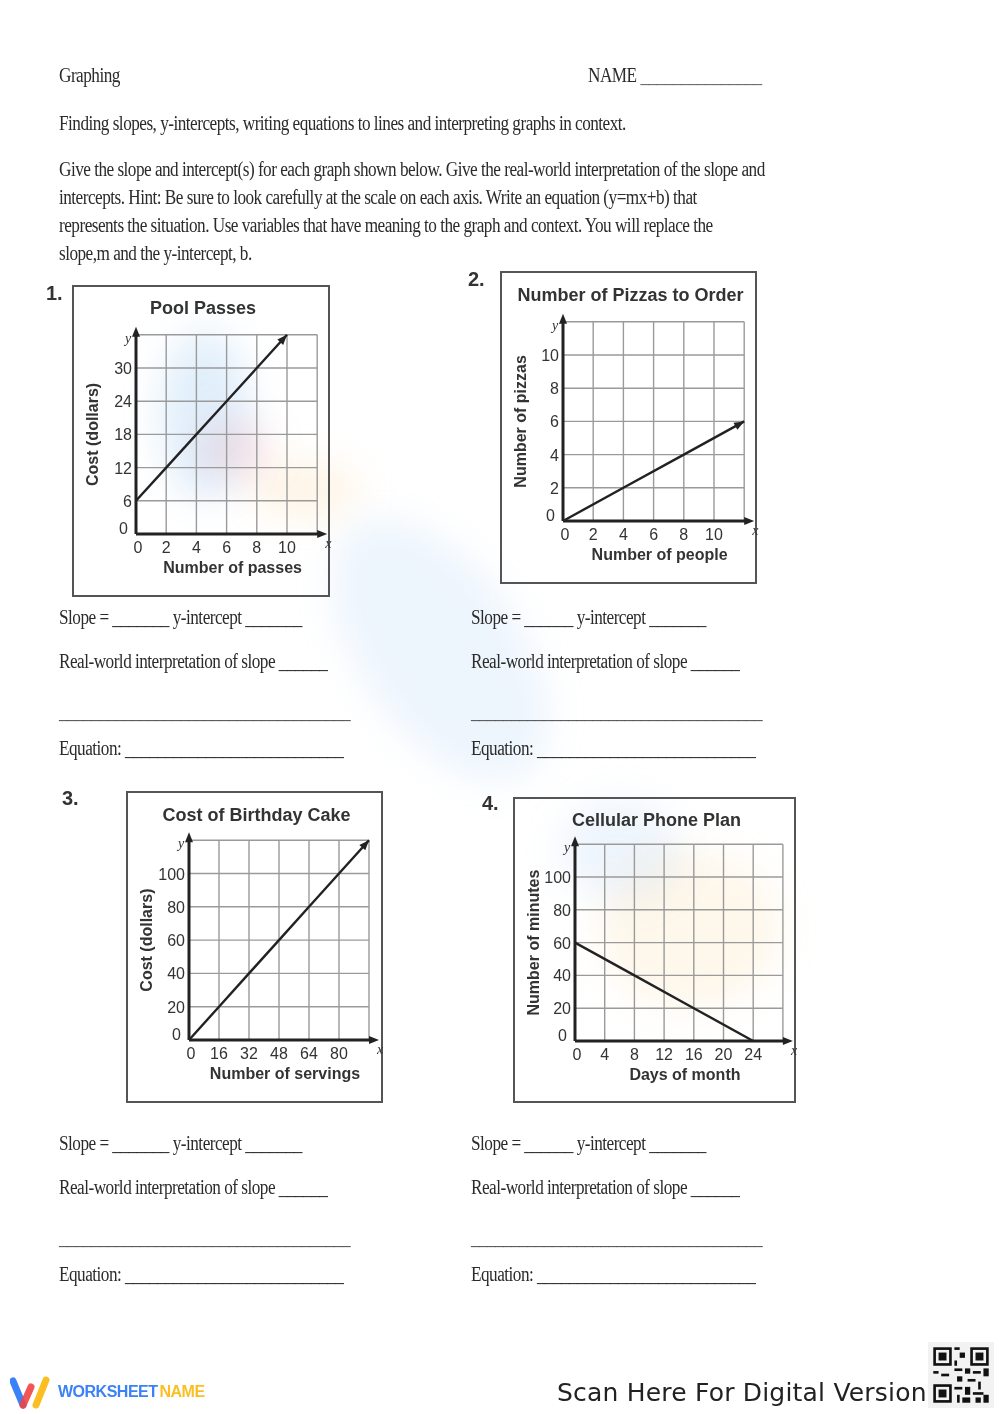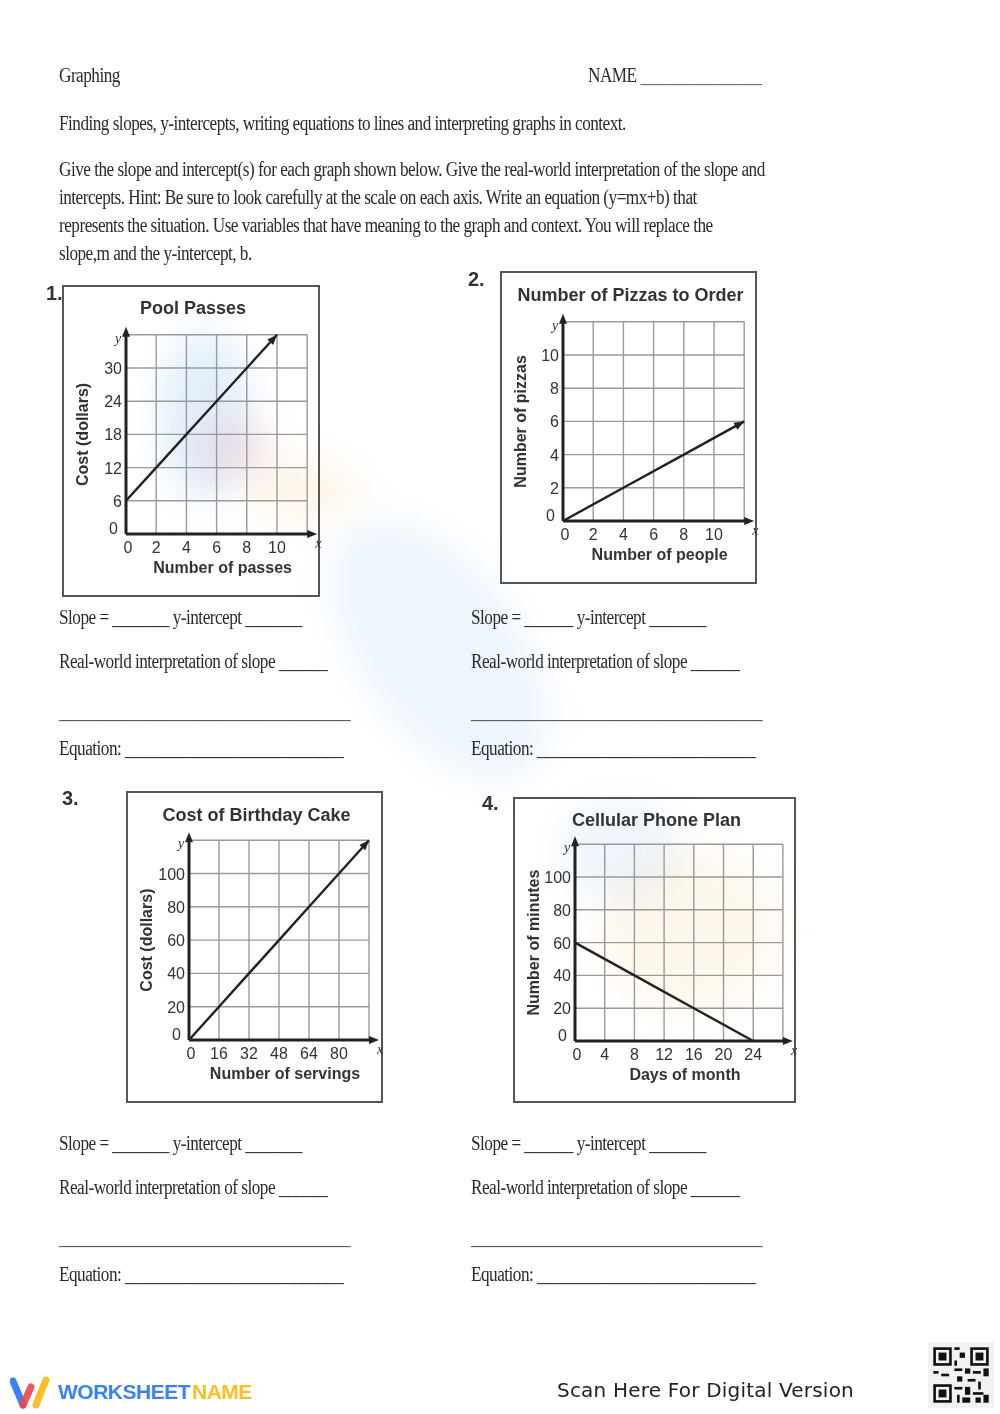--- a/index.html
+++ b/index.html
@@ -12,22 +12,22 @@
   .serif-cond { font-family: "Liberation Serif", serif; font-size: 20px; letter-spacing: -0.6px; transform-origin: left top; transform: scaleX(0.86); white-space: nowrap; }
   .watermark { position: absolute; pointer-events: none; border-radius: 50%; filter: blur(18px); }
   .chart-box { position: absolute; border: 2px solid #555; background: transparent; }
   .chart-num { position: absolute; font-family: "Liberation Sans", sans-serif; font-weight: bold; font-size: 20px; color: #333; }
   .chart-svg { position: absolute; left: 0; top: 0; overflow: visible; }
   .chart-title { font-family: "Liberation Sans", sans-serif; font-weight: bold; font-size: 18px; fill: #333; }
   .tick { font-family: "Liberation Sans", sans-serif; font-size: 16px; fill: #333; }
   .axis-label { font-family: "Liberation Sans", sans-serif; font-weight: bold; font-size: 16px; fill: #333; }
   .var-label { font-family: "Liberation Serif", serif; font-style: italic; font-size: 14px; fill: #333; }
   .footer-brand { position: absolute; left: 10px; top: 1375px; display: flex; align-items: center; gap: 8px; }
-  .brand-text { font-family: "Liberation Sans", sans-serif; font-weight: bold; font-size: 21px; letter-spacing: -0.5px; }
-  .scan-text { position: absolute; left: 557px; top: 1378px; font-family: "DejaVu Sans", sans-serif; font-size: 20px; color: #222; letter-spacing: 0.2px; }
+  .brand-text { font-family: "Liberation Sans", sans-serif; font-weight: bold; font-size: 16px; letter-spacing: -0.5px; }
+  .scan-text { position: absolute; left: 557px; top: 1378px; font-family: "DejaVu Sans", sans-serif; font-size: 25px; color: #222; letter-spacing: 0.2px; }
   .qr { position: absolute; left: 928px; top: 1342px; width: 66px; height: 66px; background: #f2f2f2; }
 </style>
 </head>
 <body>
 
 <div class="watermark" style="left:160px;top:330px;width:90px;height:170px;background:rgba(120,180,235,0.22);"></div>
 <div class="watermark" style="left:200px;top:420px;width:70px;height:60px;background:rgba(240,120,140,0.18);"></div>
 <div class="watermark" style="left:250px;top:460px;width:110px;height:60px;background:rgba(250,200,120,0.18);"></div>
 <div class="watermark" style="left:360px;top:500px;width:160px;height:300px;background:rgba(140,190,240,0.16);transform:rotate(-35deg);"></div>
 <div class="watermark" style="left:600px;top:850px;width:180px;height:160px;background:rgba(250,200,120,0.15);"></div>
@@ -40,21 +40,21 @@
 </div>
 
 <div class="abs serif-cond" style="left:59px;top:112px;">Finding slopes, y-intercepts, writing equations to lines and interpreting graphs in context.</div>
 
 <div class="abs serif-cond" style="left:59px;top:158px;">Give the slope and intercept(s) for each graph shown below.  Give the real-world interpretation of the slope and</div>
 <div class="abs serif-cond" style="left:59px;top:186px;">intercepts.  Hint:  Be sure to look carefully at the scale on each axis.  Write an equation (y=mx+b) that</div>
 <div class="abs serif-cond" style="left:59px;top:214px;">represents the situation.  Use variables that have meaning to the graph and context.  You will replace the</div>
 <div class="abs serif-cond" style="left:59px;top:242px;">slope,m and the y-intercept, b.</div>
 
 <div class="chart-num" style="left:46px;top:282px;">1.</div>
-<div class="chart-box" style="left:62px;top:285px;width:254px;height:308px;">
+<div class="chart-box" style="left:72px;top:285px;width:254px;height:308px;">
     <svg width="254" height="308" class="chart-svg">
       <text x="129" y="27" text-anchor="middle" class="chart-title">Pool Passes</text>
       <line x1="92.2" y1="247" x2="92.2" y2="47.79999999999998" stroke="#9a9a9a" stroke-width="1.4"></line>
       <line x1="122.4" y1="247" x2="122.4" y2="47.79999999999998" stroke="#9a9a9a" stroke-width="1.4"></line>
       <line x1="152.6" y1="247" x2="152.6" y2="47.79999999999998" stroke="#9a9a9a" stroke-width="1.4"></line>
       <line x1="182.8" y1="247" x2="182.8" y2="47.79999999999998" stroke="#9a9a9a" stroke-width="1.4"></line>
       <line x1="213" y1="247" x2="213" y2="47.79999999999998" stroke="#9a9a9a" stroke-width="1.4"></line>
       <line x1="243.2" y1="247" x2="243.2" y2="47.79999999999998" stroke="#9a9a9a" stroke-width="1.4"></line>
       <line x1="62" y1="213.8" x2="243.2" y2="213.8" stroke="#9a9a9a" stroke-width="1.4"></line>
       <line x1="62" y1="180.6" x2="243.2" y2="180.6" stroke="#9a9a9a" stroke-width="1.4"></line>

